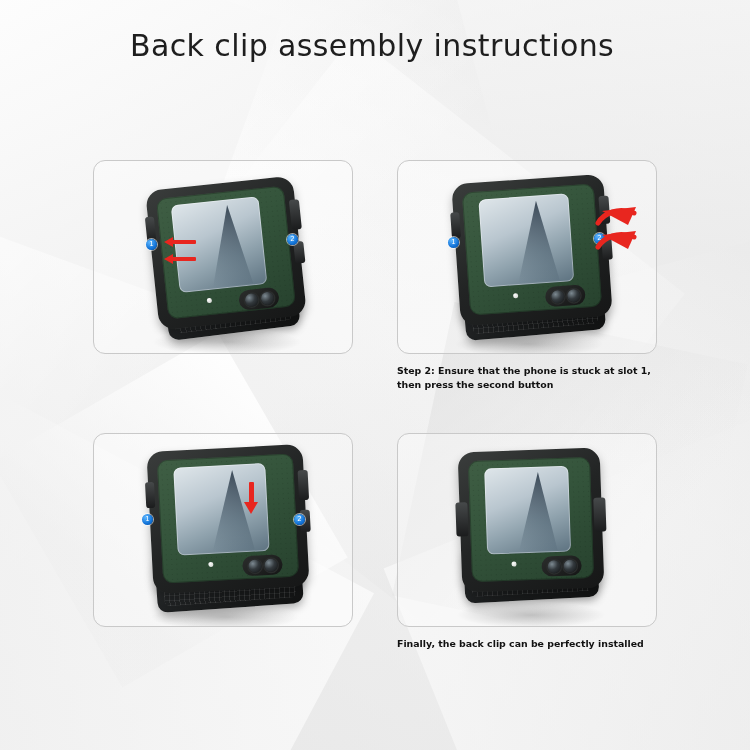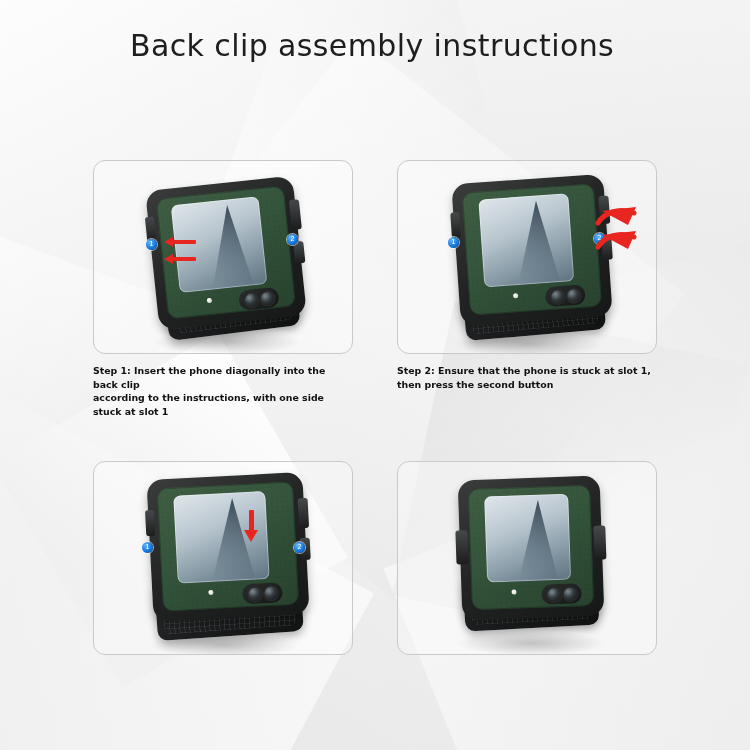--- a/index.html
+++ b/index.html
@@ -301,22 +301,20 @@
 
             <div class="marker" style="left:52px; top:78px;">1</div>
             <div class="marker" style="left:193px; top:73px;">2</div>
 
             <div class="arr-bar" style="left:78px; top:79px; width:24px; height:4px;"></div>
             <div class="arrow-red arr-left" style="left:70px; top:76px;"></div>
             <div class="arr-bar" style="left:78px; top:96px; width:24px; height:4px;"></div>
             <div class="arrow-red arr-left" style="left:70px; top:93px;"></div>
           </div>
         </div>
-        <div class="caption">Step 1: Insert the phone diagonally into the back clip
-according to the instructions, with one side stuck at slot 1</div>
       </div>
 
       <div class="cell">
         <div class="card">
           <div class="scene">
             <div class="shadow-blob" style="left:56px; top:170px;"></div>
 
             <div class="base-plate" style="left:66px; top:118px; width:140px; height:56px; transform: rotate(-5deg);">
               <div class="base-grid"></div>
             </div>
@@ -406,17 +404,18 @@
                   <div class="lens"></div>
                   <div class="lens"></div>
                 </div>
                 <div class="flash" style="left:40px; top:102px;"></div>
               </div>
               <div class="rib" style="left:-4px; top:50px; width:12px; height:34px;"></div>
               <div class="rib" style="right:-4px; top:50px; width:12px; height:34px;"></div>
             </div>
           </div>
         </div>
+        <div class="caption">Finally, the back clip can be perfectly installed</div>
       </div>
     </div>
 
   </div>
 </div>
 
 </body></html>

